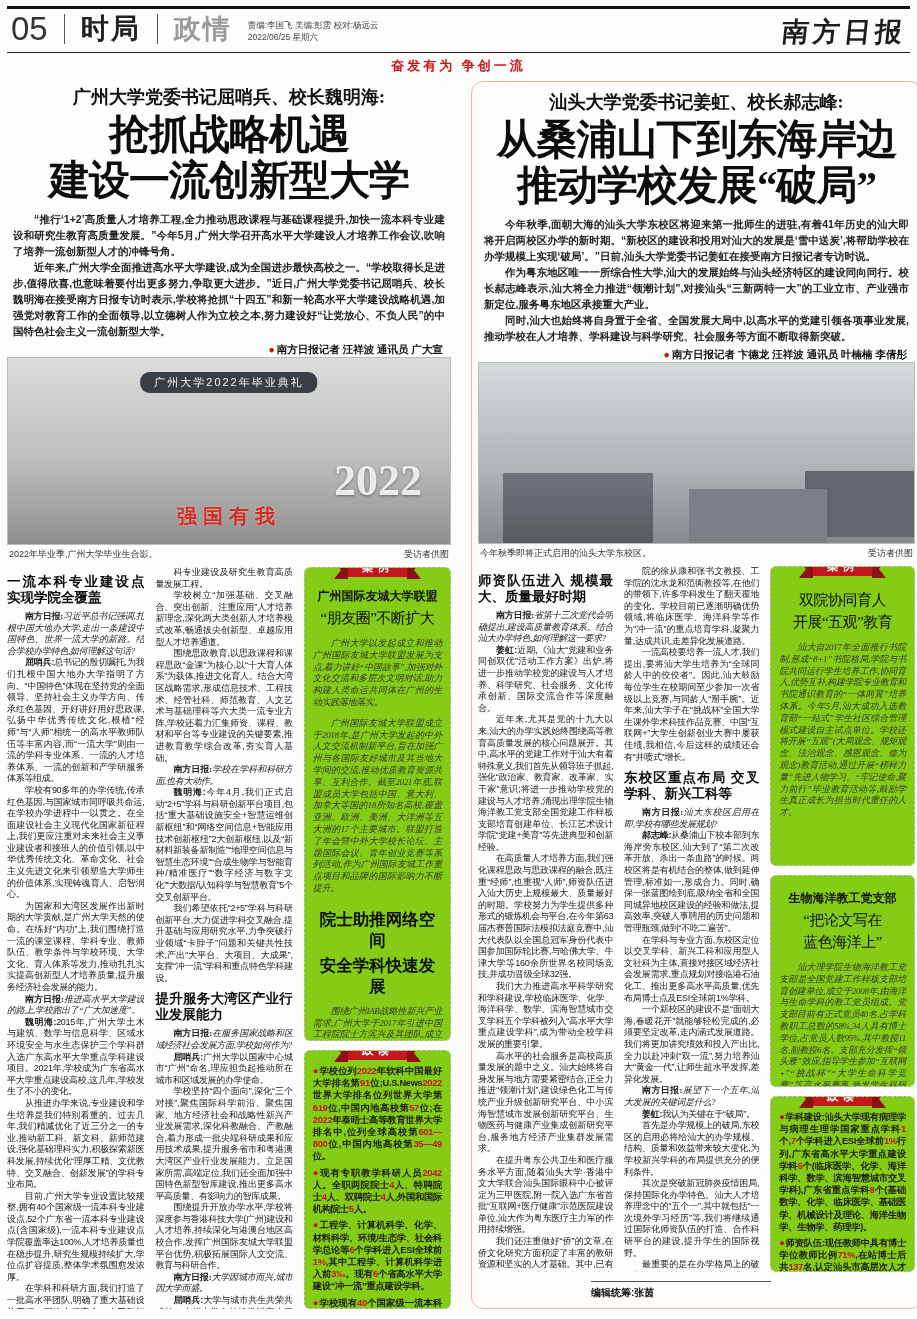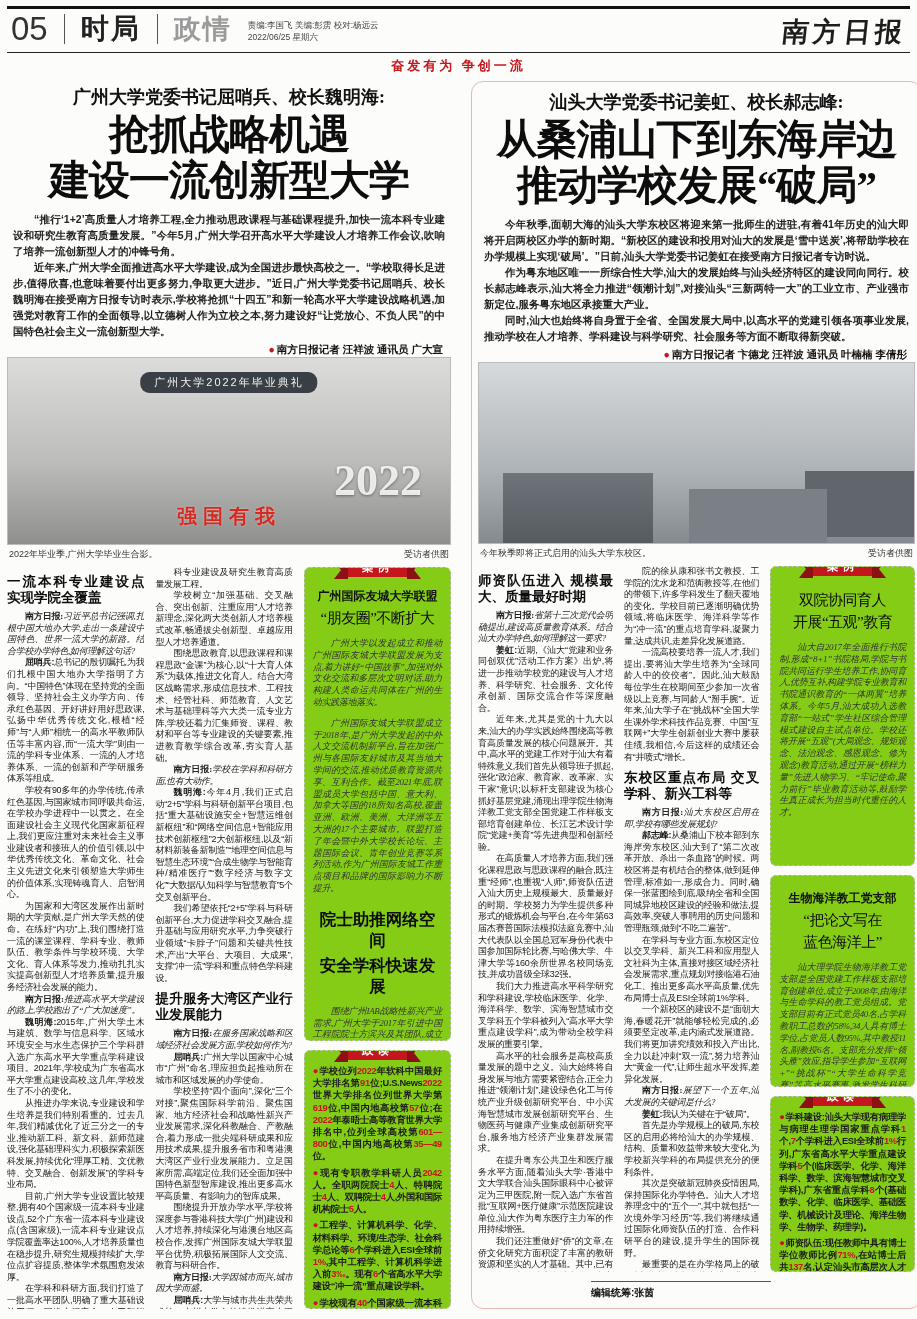--- a/index.html
+++ b/index.html
@@ -206,21 +206,21 @@
         <span>今年秋季即将正式启用的汕头大学东校区。</span>
         <span>受访者供图</span>
       </div>
 
       <div class="cols cols-r">
         <div class="news-col">
 
         <p class="blk h">师资队伍进入 规模最大、质量最好时期</p>
             <p class="blk q"><b>南方日报:</b>省第十三次党代会明确提出,建设高质量教育体系。结合汕大办学特色,如何理解这一要求?</p>
             <p class="blk p"><b>姜虹:</b>近期,《汕大“党建和业务同创双优”活动工作方案》出炉,将进一步推动学校党的建设与人才培养、科学研究、社会服务、文化传承创新、国际交流合作等深度融合。</p>
-            <p class="blk p">近年来,尤其是党的十九大以来,汕大的办学实践始终围绕高等教育高质量发展的核心问题展开。其中,高水平的党建工作对于汕大有着特殊意义,我们首先从领导班子抓起,强化“政治家、教育家、改革家、实干家”意识;以标杆支部建设为核心抓好基层党建,涌现出理学院生物海洋教工党支部全国党建工作样板支部培育创建单位、长江艺术设计学院“党建+美育”等先进典型和创新经验。</p>
+            <p class="blk p">近年来,尤其是党的十九大以来,汕大的办学实践始终围绕高等教育高质量发展的核心问题展开。其中,高水平的党建工作对于汕大有着特殊意义,我们首先从领导班子抓起,强化“政治家、教育家、改革家、实干家”意识;将进一步推动学校党的建设与人才培养,涌现出理学院生物海洋教工党支部全国党建工作样板支部培育创建单位、长江艺术设计学院“党建+美育”等先进典型和创新经验。</p>
             <p class="blk p">在高质量人才培养方面,我们强化课程思政与思政课程的融合,既注重“经师”,也重视“人师”,师资队伍进入汕大历史上规模最大、质量最好的时期。学校努力为学生提供多种形式的锻炼机会与平台,在今年第63届杰赛普国际法模拟法庭竞赛中,汕大代表队以全国总冠军身份代表中国参加国际轮比赛,与哈佛大学、牛津大学等160余所世界名校同场竞技,并成功晋级全球32强。</p>
             <p class="blk p">我们大力推进高水平科学研究和学科建设,学校临床医学、化学、海洋科学、数学、滨海智慧城市交叉学科五个学科被列入“高水平大学重点建设学科”,成为带动全校学科发展的重要引擎。</p>
             <p class="blk p">高水平的社会服务是高校高质量发展的题中之义。汕大始终将自身发展与地方需要紧密结合,正全力推进“领潮计划”,建设绿色化工与传统产业升级创新研究平台、中小滨海智慧城市发展创新研究平台、生物医药与健康产业集成创新研究平台,服务地方经济产业集群发展需求。</p>
             <p class="blk p">在提升粤东公共卫生和医疗服务水平方面,随着汕头大学·香港中文大学联合汕头国际眼科中心被评定为三甲医院,附一院入选广东省首批“互联网+医疗健康”示范医院建设单位,汕大作为粤东医疗主力军的作用持续增强。</p>
             <p class="blk p">我们还注重做好“侨”的文章,在侨文化研究方面积淀了丰富的教研资源和坚实的人才基础。其中,已有30多年历史的汕大潮汕文化研究中心产出了一大批优秀的研究成果,助力汕头建设活力特区、和美侨乡。</p>
           </div>
         <div class="news-col">
 
         <p class="blk p">院的徐从康和张书文教授、工学院的沈水龙和范衠教授等,在他们的带领下,许多学科发生了翻天覆地的变化。学校目前已逐渐明确优势领域,将临床医学、海洋科学等作为“冲一流”的重点培育学科,凝聚力量,达成共识,走差异化发展道路。</p>
             <p class="blk p">一流高校要培养一流人才,我们提出,要将汕大学生培养为“全球同龄人中的佼佼者”。因此,汕大鼓励每位学生在校期间至少参加一次省级以上竞赛,与同龄人“掰手腕”。近年来,汕大学子在“挑战杯”全国大学生课外学术科技作品竞赛、中国“互联网+”大学生创新创业大赛中屡获佳绩,我相信,今后这样的成绩还会有“井喷式”增长。</p>

